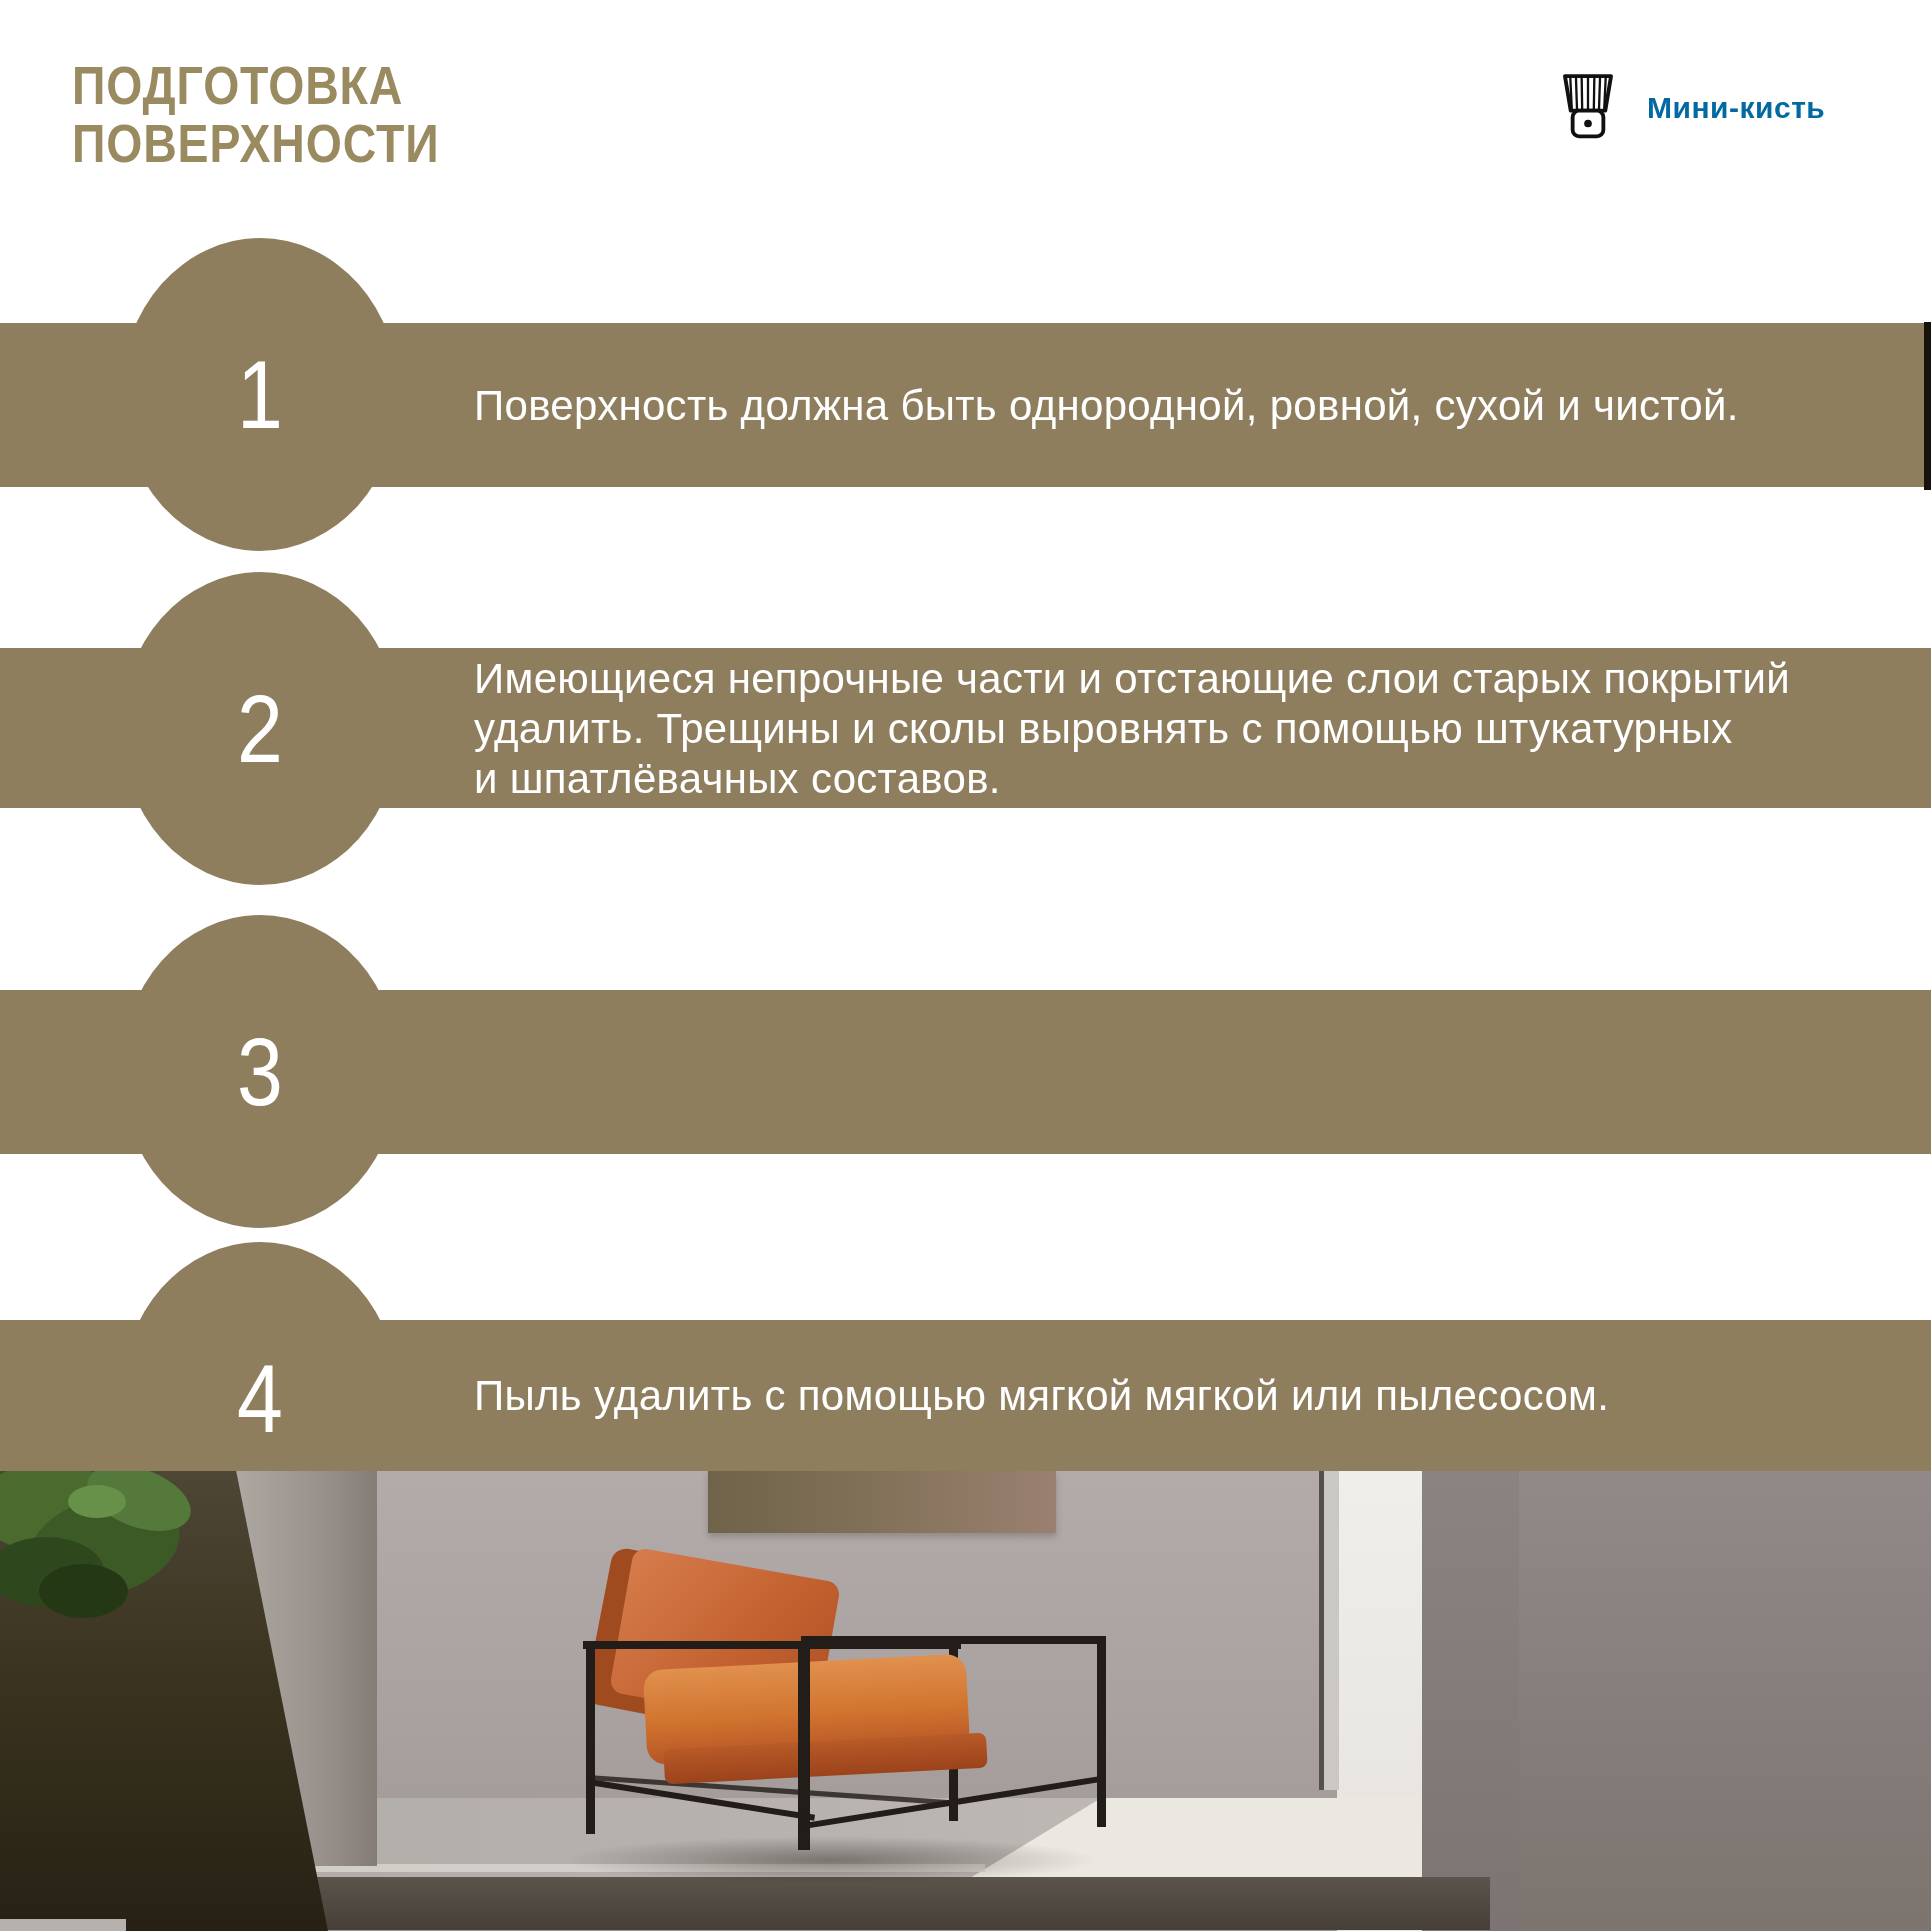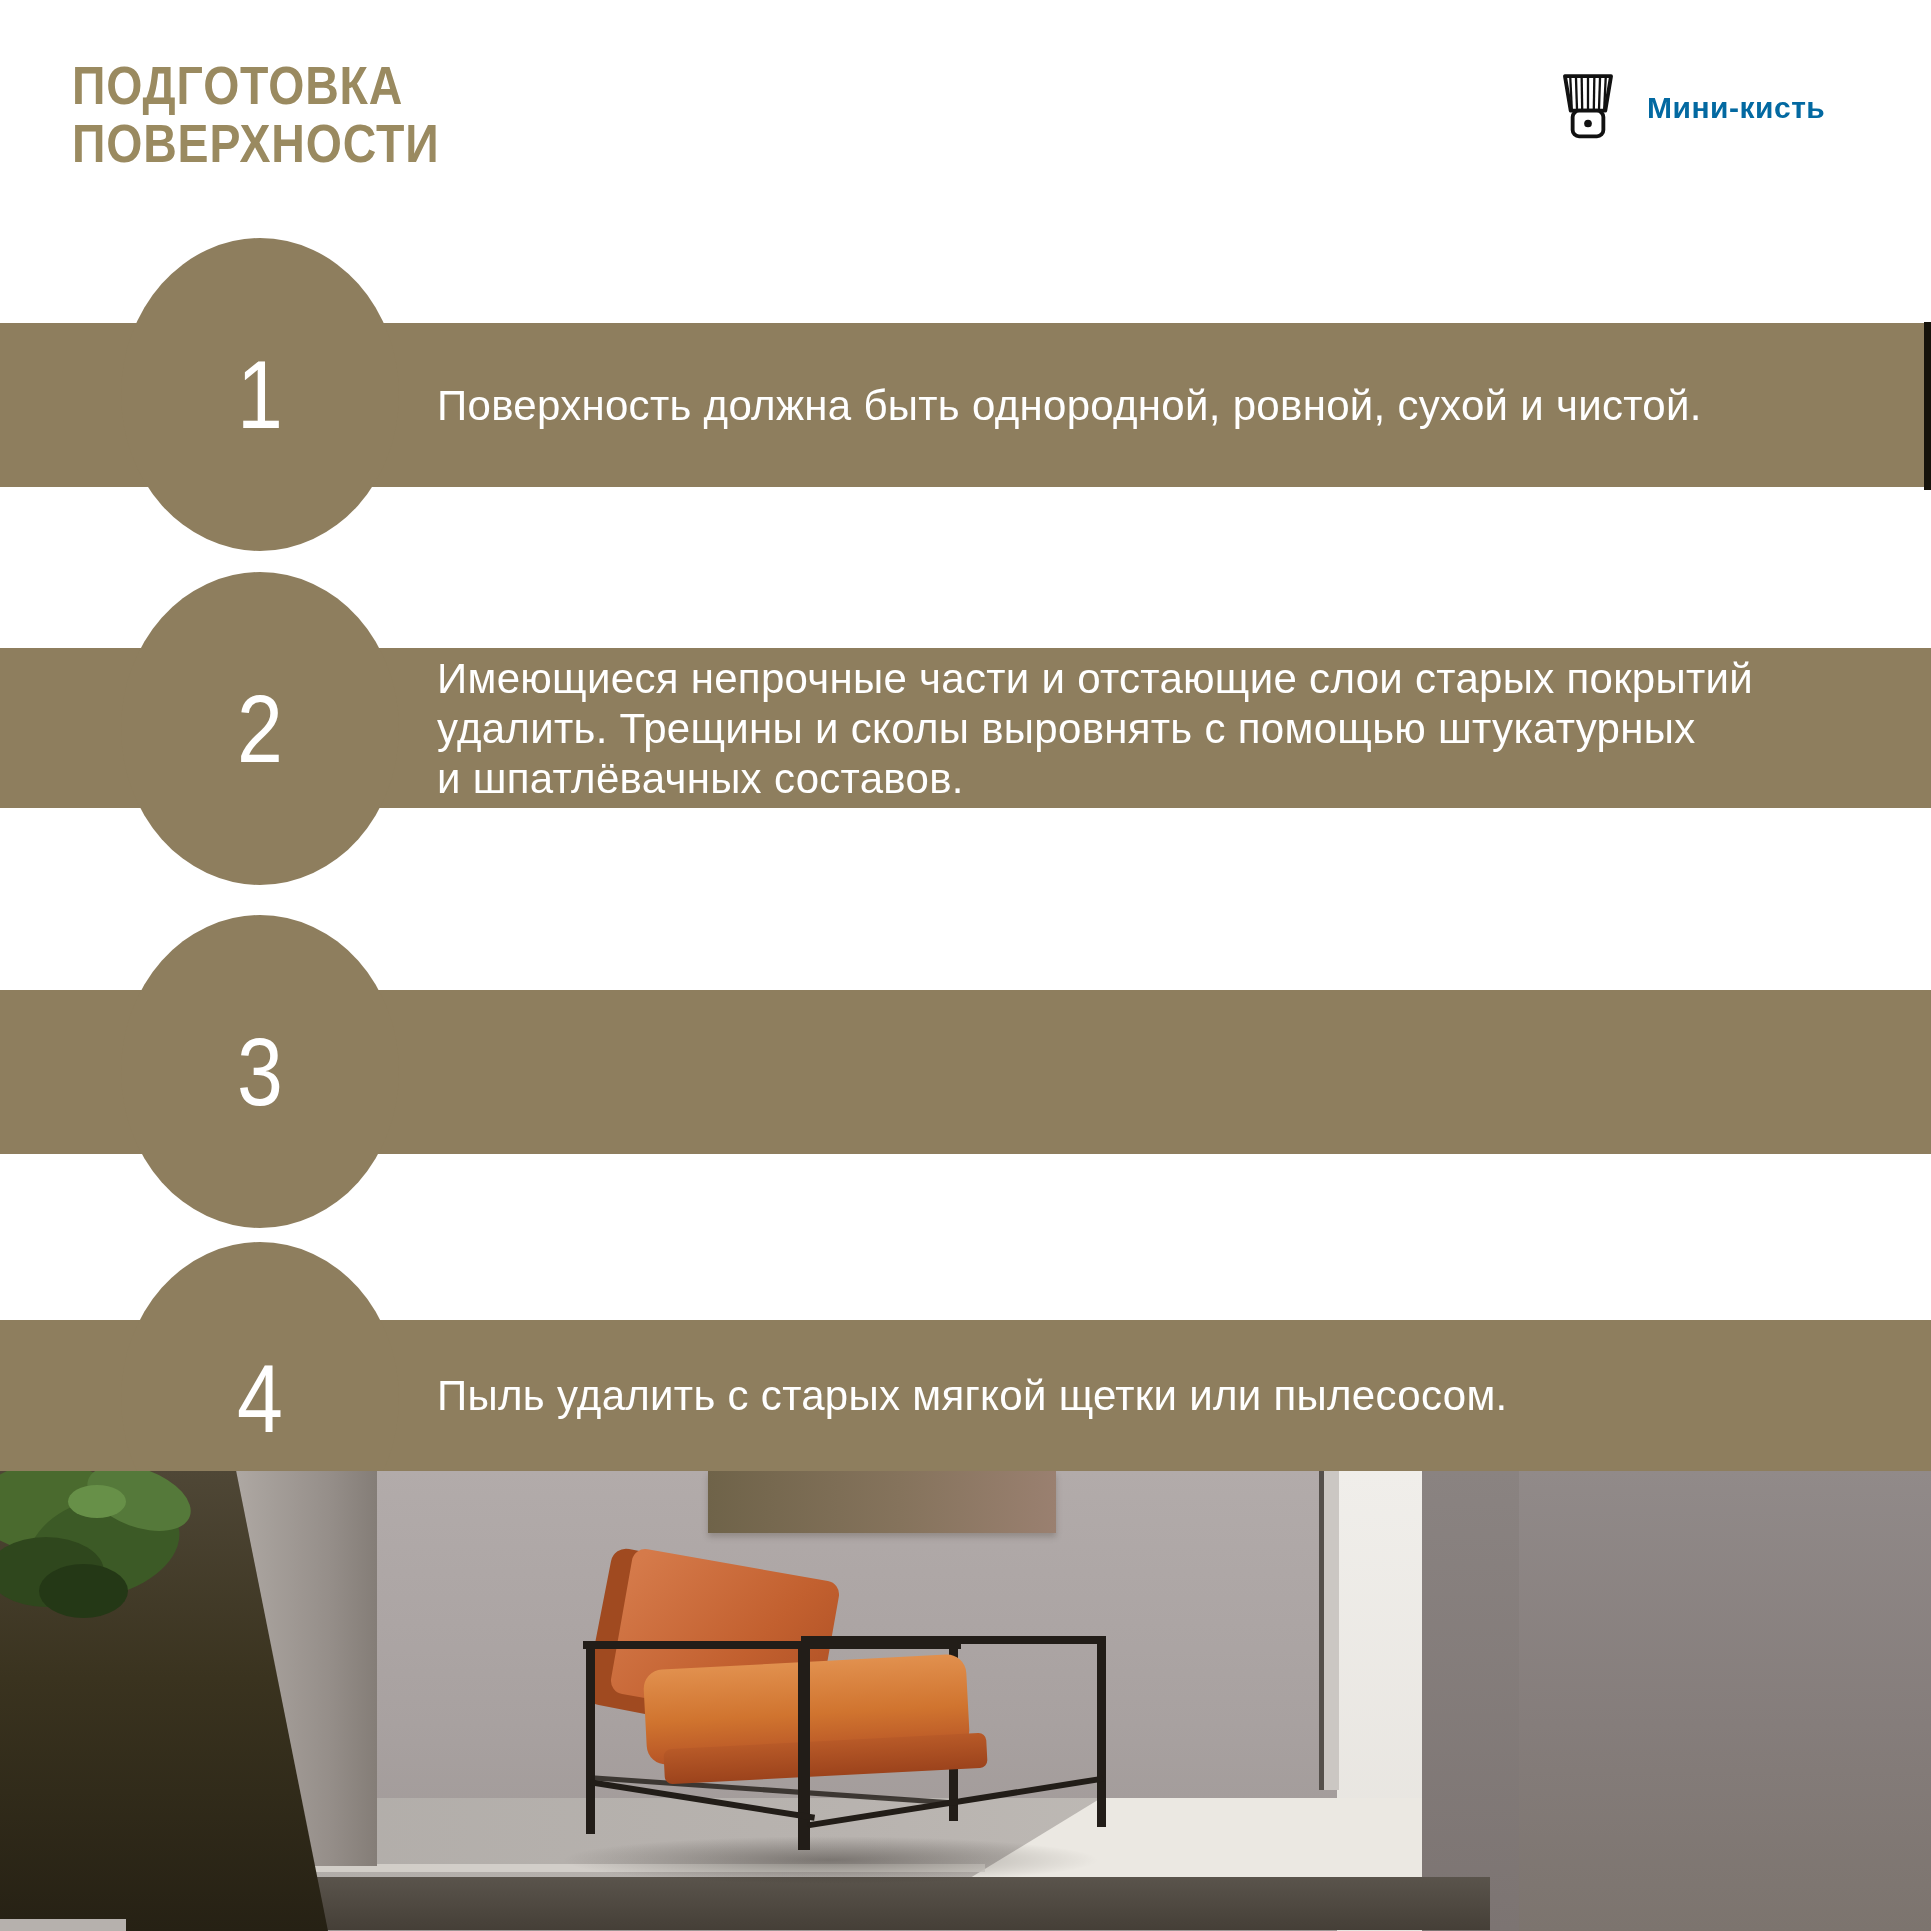--- a/index.html
+++ b/index.html
@@ -13,21 +13,21 @@
   .brand{position:absolute;left:1556px;top:71px;display:flex;align-items:center;gap:27px;}
   .brand svg{display:block;}
   .brand-name{color:#0369a1;font-weight:bold;font-size:30px;letter-spacing:0.5px;}
 
   
   .band{position:absolute;left:0;width:1931px;background:#8E7E5E;}
   .oval{position:absolute;left:121px;width:278px;height:313px;border-radius:50%;background:#8E7E5E;
         display:flex;align-items:center;justify-content:center;}
   .num{color:#ffffff;font-size:97px;font-weight:400;line-height:1;
        transform:scaleX(0.85);}
-  .btext{position:absolute;left:437px;width:1400px;color:#ffffff;font-size:42px;line-height:50px;
+  .btext{position:absolute;left:474px;width:1400px;color:#ffffff;font-size:42px;line-height:50px;
          letter-spacing:0.3px;white-space:pre-line;transform:translateY(-50%);}
   .band1{top:323px;height:164px;}  .oval1{top:238px;} .btext1{top:406px;}
   .band2{top:648px;height:160px;}  .oval2{top:572px;} .btext2{top:729px;}
   .band3{top:990px;height:164px;} .oval3{top:915px;} .btext3{top:1073px;}
   .band4{top:1320px;height:152px;} .oval4{top:1242px;} .btext4{top:1396px;}
   .edge-line{position:absolute;right:0;top:322px;width:6.8px;height:168px;background:#16130B;}
 
   
   .photo{position:absolute;left:0;top:1471px;width:1931px;height:460px;overflow:hidden;
          background:linear-gradient(180deg,#b2abaa 0%,#a8a1a0 55%,#9d9694 100%);}
@@ -137,21 +137,21 @@
 
   <div class="band band3"></div>
   <div class="oval oval3">
     <span class="num">3</span>
   </div>
 
   <div class="band band4"></div>
   <div class="oval oval4">
     <span class="num">4</span>
   </div>
-  <div class="btext btext4">Пыль удалить с старых мягкой щетки или пылесосом.</div>
+  <div class="btext btext4">Пыль удалить с помощью мягкой мягкой или пылесосом.</div>
 
   <div class="photo">
     <div class="ph-right-col"></div>
     <div class="ph-mid-col"></div>
     <div class="ph-window"></div>
     <div class="ph-mullion-edge"></div>
     <div class="ph-mullion"></div>
     <div class="ph-artwork"></div>
     <div class="ph-floor"></div>
     <div class="ph-sun"></div>

